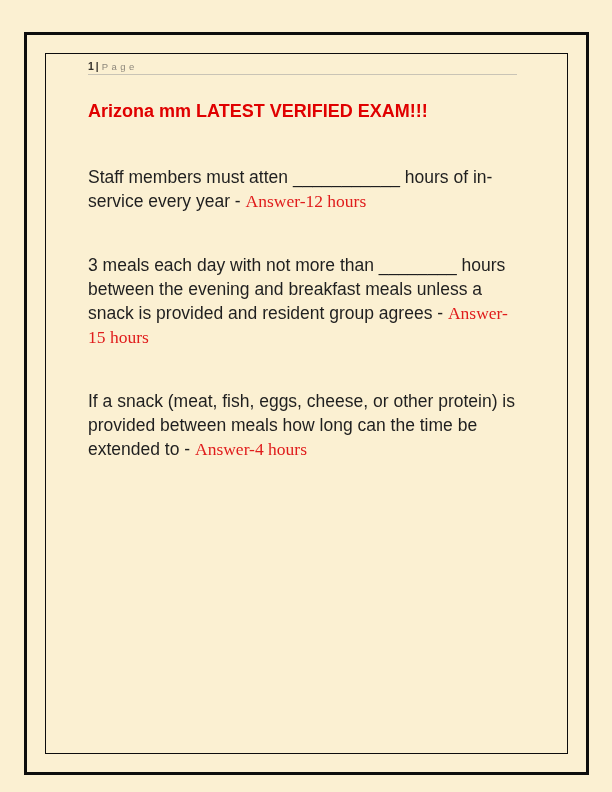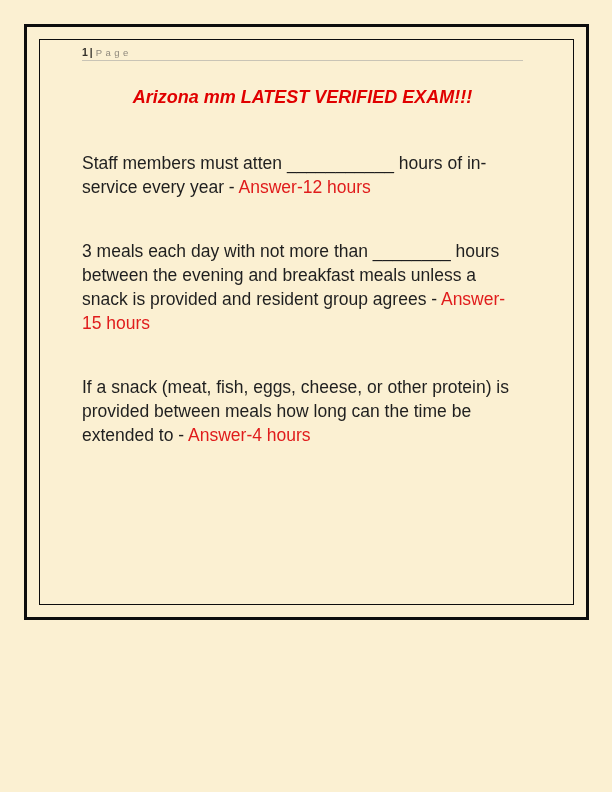--- a/index.html
+++ b/index.html
@@ -21,25 +21,25 @@
     width: 612px;
     height: 792px;
     position: relative;
     background: var(--bg);
     overflow: hidden;
     font-family: "Liberation Sans", sans-serif;
   }
   .frame {
     position: absolute;
     left: 24px;
-    top: 24px;
+    top: 32px;
     width: 565px;
-    height: 596px;
+    height: 743px;
     border: 3px solid var(--border);
-    padding: 12px;
+    padding: 18px;
     background: var(--bg);
   }
   .frame-inner {
     width: 100%;
     height: 100%;
     border: 1px solid var(--border);
     overflow: hidden;
   }
   .content {
     padding: 6px 50px 0 42px;
@@ -64,32 +64,31 @@
   .plabel {
     font-size: 9.5px;
     letter-spacing: 3.5px;
     color: var(--muted);
   }
   .title {
     margin: 24px 0 42px;
     font-size: 18px;
     line-height: 24px;
     font-weight: bold;
-    text-align: center;
     color: var(--title-red);
-    font-style: italic;
   }
   .question {
     margin: 0 0 40px;
     font-size: 17.5px;
     line-height: 24px;
     color: var(--text);
   }
   .answer {
     color: var(--answer-red);
+    font-family: Liberation Serif, serif;
   }
 </style>
 </head>
 <body>
 
 <div class="page-root">
   <div class="frame">
     <div class="frame-inner">
       <div class="content">
 

